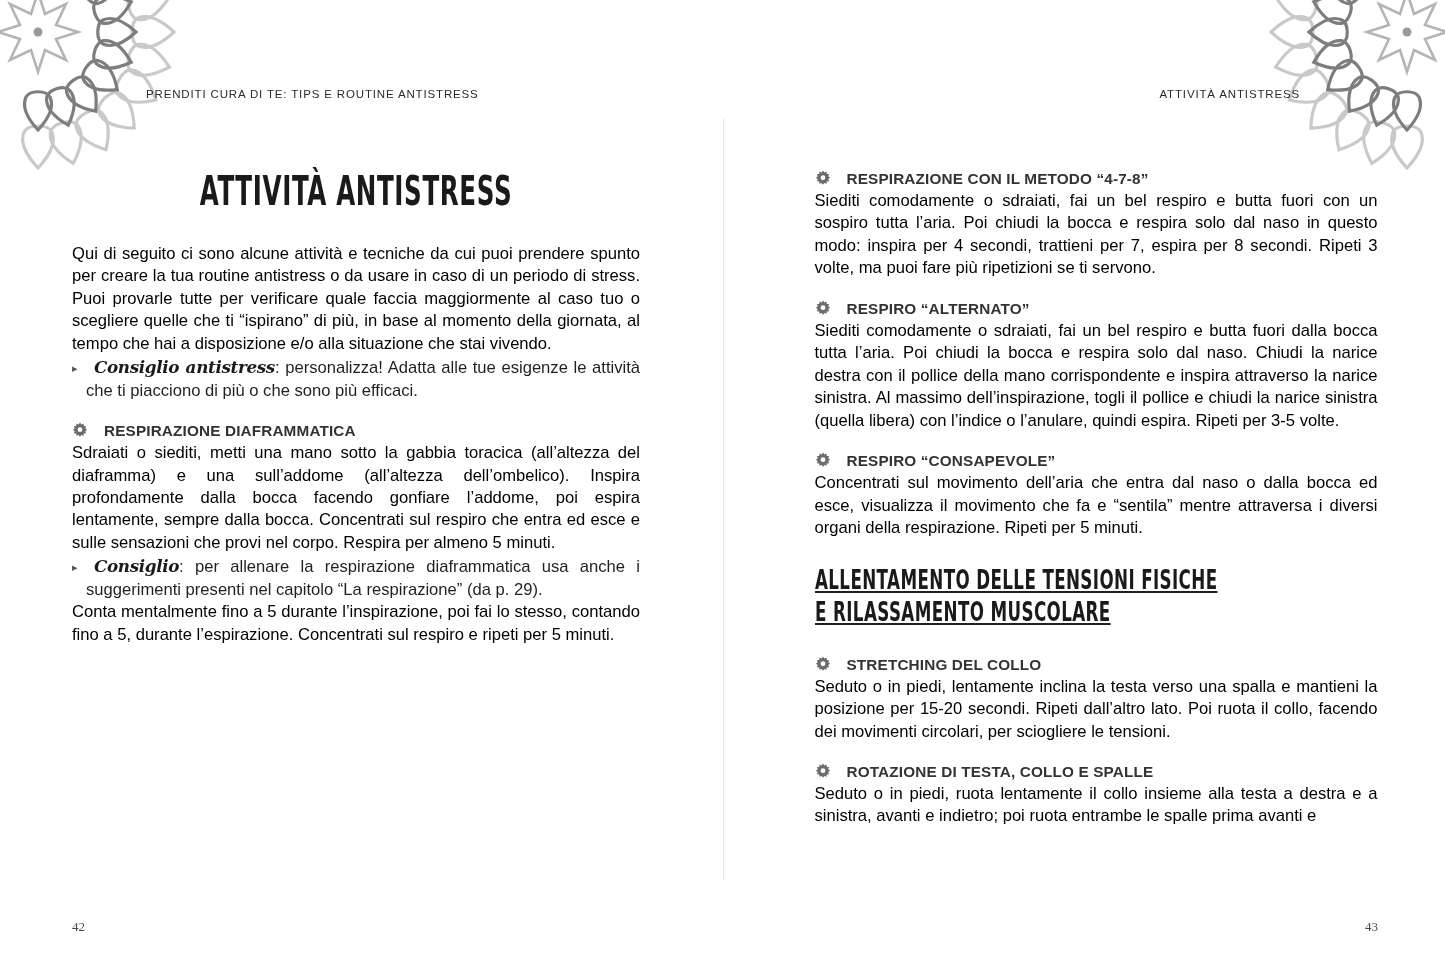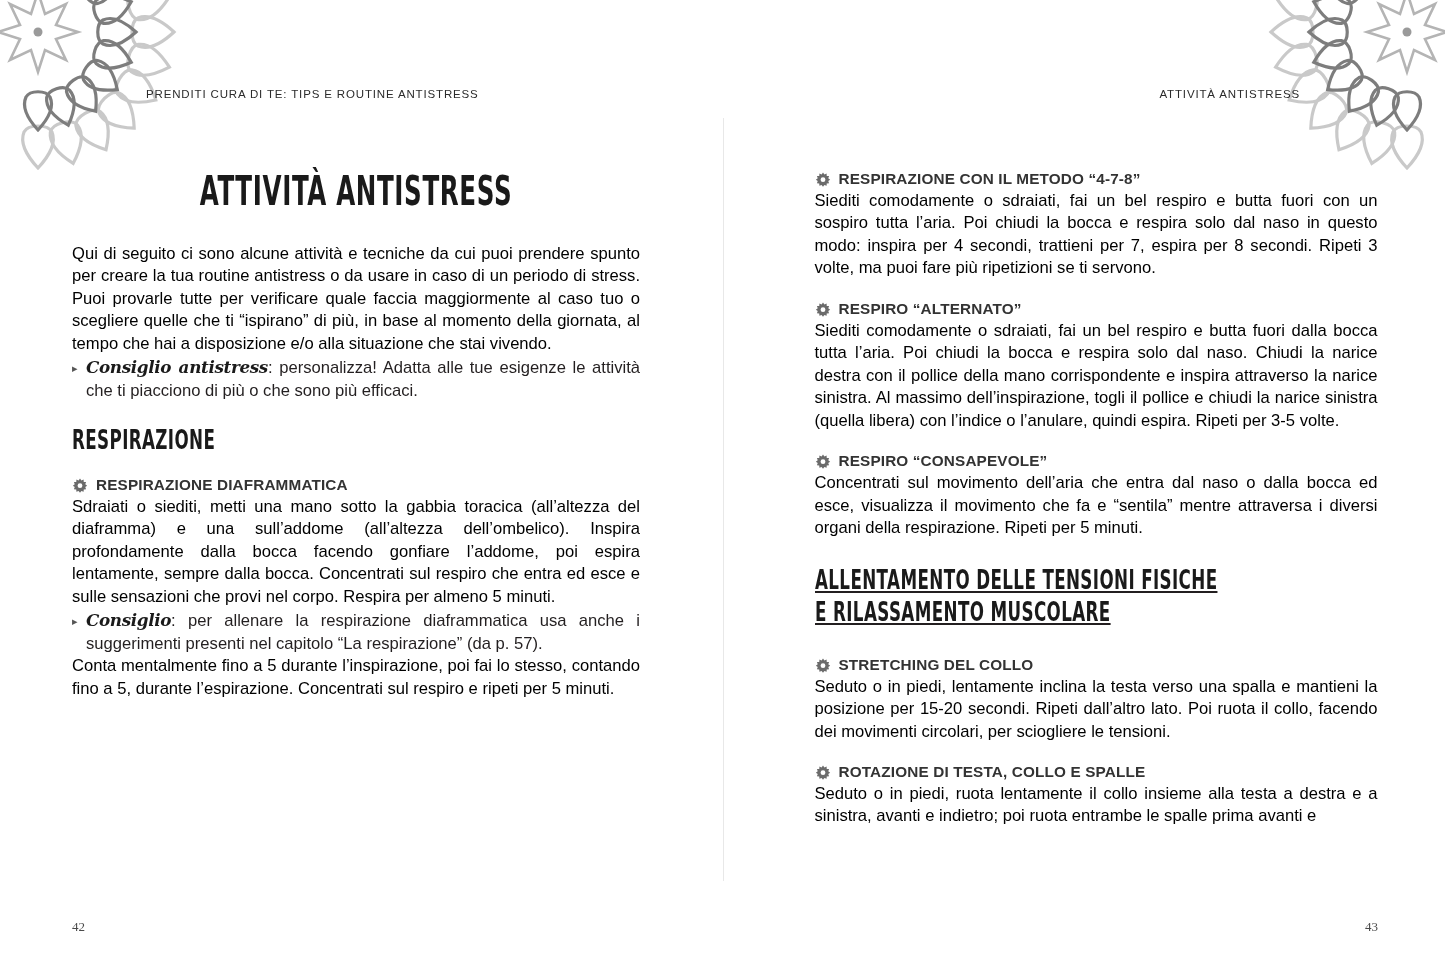--- a/index.html
+++ b/index.html
@@ -107,22 +107,22 @@
     transform: scaleX(0.62);
     transform-origin: left top;
     white-space: nowrap;
     width: 160%;
   }
   .h2-wrap { margin: 22px 0 12px; }
   .h2-wrap.tight { margin-top: 24px; text-decoration: underline; }
 
   .h3 {
     display: flex;
-    align-items: flex-end;
-    gap: 8px;
+    align-items: flex-start;
+    gap: 16px;
     margin: 20px 0 2px;
   }
   .h3-text {
     font-family: "Liberation Sans", sans-serif;
     font-weight: 700;
     font-size: 15.3px;
     letter-spacing: 0.15px;
     color: #333333;
   }
 
@@ -165,20 +165,21 @@
     text-align: justify;
     color: #231f20;
   }
   .script {
     font-family: "DejaVu Serif", serif;
     font-style: italic;
     font-weight: 700;
     font-size: 16.8px;
     letter-spacing: -0.35px;
     color: #1a1a1a;
+    margin-left: 8px;
   }
 </style>
 </head>
 <body>
 
 <div class="mandala left">
   <svg viewBox="0 0 300 300" width="300" height="300" aria-hidden="true">
     <g id="md-star" transform="translate(150,150)" fill="none">
 
       <g stroke="#c9c9c9" stroke-width="3.2">
@@ -278,38 +279,35 @@
       <h1 class="title-main">ATTIVITÀ ANTISTRESS</h1>
 
       <p class="body">Qui di seguito ci sono alcune attività e tecniche da cui puoi prendere spunto per creare la tua routine antistress o da usare in caso di un periodo di stress. Puoi provarle tutte per verificare quale faccia maggiormente al caso tuo o scegliere quelle che ti “ispirano” di più, in base al momento della giornata, al tempo che hai a disposizione e/o alla situazione che stai vivendo.</p>
 
 
       <div class="tip">
         <span class="tip-bullet">▸</span>
         <span class="tip-body"><span class="script">Consiglio antistress</span><span>: personalizza! Adatta alle tue esigenze le attività che ti piacciono di più o che sono più efficaci.</span></span>
       </div>
 
-      <div class="h2-wrap">
-        <div class="h2">RESPIRAZIONE</div>
-      </div>
 
       <div class="h3">
         <span class="gear">
           <svg viewBox="0 0 24 24" width="16" height="16">
             <path fill="#6b6b6b" d="M12 0.8 14.1 3.6 17.4 2.4 17.6 5.9 21.1 6.1 19.9 9.4 22.7 11.5 19.9 13.6 21.1 16.9 17.6 17.1 17.4 20.6 14.1 19.4 12 22.2 9.9 19.4 6.6 20.6 6.4 17.1 2.9 16.9 4.1 13.6 1.3 11.5 4.1 9.4 2.9 6.1 6.4 5.9 6.6 2.4 9.9 3.6Z"></path>
             <circle cx="12" cy="11.5" r="3.6" fill="#ffffff"></circle>
           </svg>
         </span>
         <span class="h3-text">RESPIRAZIONE DIAFRAMMATICA</span>
       </div>
       <p class="body">Sdraiati o siediti, metti una mano sotto la gabbia toracica (all’altezza del diaframma) e una sull’addome (all’altezza dell’ombelico). Inspira profondamente dalla bocca facendo gonfiare l’addome, poi espira lentamente, sempre dalla bocca. Concentrati sul respiro che entra ed esce e sulle sensazioni che provi nel corpo. Respira per almeno 5 minuti.</p>
 
       <div class="tip">
         <span class="tip-bullet">▸</span>
-        <span class="tip-body"><span class="script">Consiglio</span><span>: per allenare la respirazione diaframmatica usa anche i suggerimenti presenti nel capitolo “La respirazione” (da p. 57).</span></span>
+        <span class="tip-body"><span class="script">Consiglio</span><span>: per allenare la respirazione diaframmatica usa anche i suggerimenti presenti nel capitolo “La respirazione” (da p. 29).</span></span>
       </div>
 
       <p class="body">Conta mentalmente fino a 5 durante l’inspirazione, poi fai lo stesso, contando fino a 5, durante l’espirazione. Concentrati sul respiro e ripeti per 5 minuti.</p>
 
     </div>
 
     <div class="folio l">42</div>
   </div>
 
   <div class="page right">

